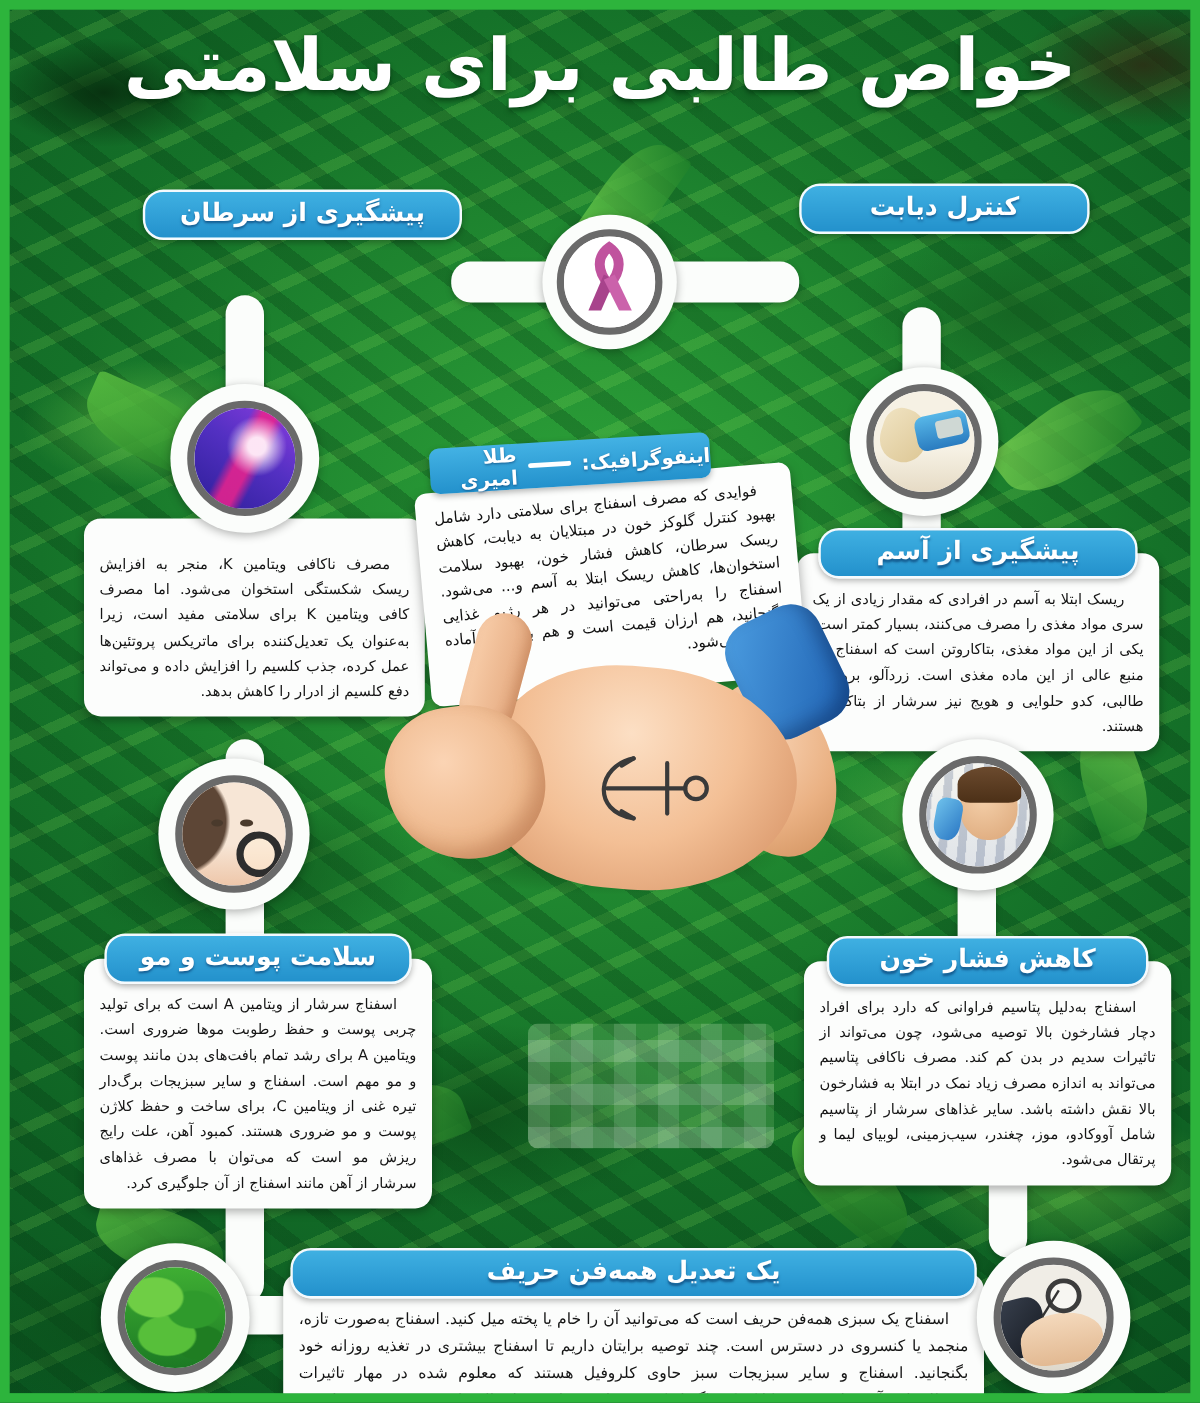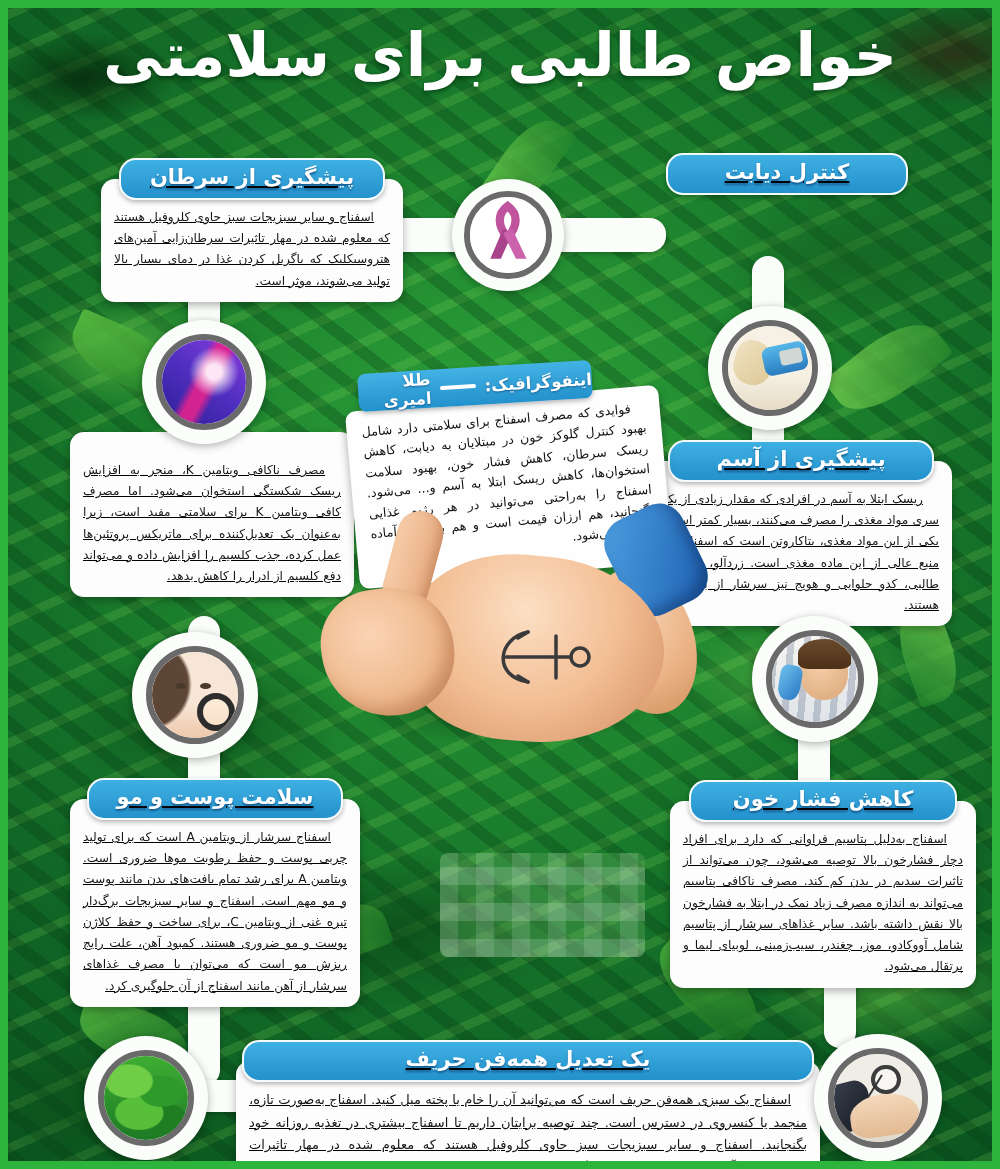--- a/index.html
+++ b/index.html
@@ -26,21 +26,21 @@
   .txtfa{direction:rtl;}
   #title{position:absolute;top:12px;left:0;width:100%;text-align:center;color:#fff;
     font-size:60px;font-weight:bold;letter-spacing:-1px;
     text-shadow:0 3px 4px rgba(0,45,12,.55), 0 0 2px rgba(0,45,12,.4);z-index:6;}
   .stem{position:absolute;background:#fbfdfb;border-radius:16px;z-index:1;
     box-shadow:0 2px 5px rgba(0,0,0,.25);}
   .pixelated{position:absolute;z-index:1;opacity:.5;border-radius:8px;
     background-image:
       repeating-linear-gradient(0deg, rgba(230,245,225,.5) 0 18px, rgba(120,190,110,.35) 18px 36px),
       repeating-linear-gradient(90deg, rgba(235,250,230,.5) 0 18px, rgba(110,180,100,.3) 18px 36px);}
-  .card{position:absolute;z-index:2;text-decoration:underline;}
+  .card{position:absolute;z-index:2;}
   .pill{position:relative;z-index:2;margin:0 auto;width:var(--pw,80%);
     background:linear-gradient(180deg,#3fb0e2,#2391cc);color:#fff;text-align:center;
     font-weight:bold;font-size:21px;padding:5px 10px 9px;border-radius:17px;
     border:2px solid rgba(255,255,255,.95);box-shadow:0 2px 5px rgba(0,0,0,.3);
     text-shadow:0 2px 2px rgba(0,40,90,.55);}
   .box{position:relative;z-index:1;background:#fcfdfc;border-radius:14px;margin-top:-21px;
     padding:28px 13px 10px;box-shadow:0 3px 8px rgba(0,0,0,.3);}
   .box p{margin:0;font-size:12.2px;line-height:1.74;text-align:justify;color:#151515;
     text-indent:16px;}
   .node{position:absolute;background:#fbfdfb;border-radius:50%;z-index:3;
@@ -143,36 +143,33 @@
   <div class="stem" style="left:180px;top:608px;width:32px;height:192px;"></div>
   <div class="stem" style="left:180px;top:932px;width:32px;height:146px;"></div>
   <div class="stem" style="left:744px;top:248px;width:32px;height:210px;"></div>
   <div class="stem" style="left:790px;top:592px;width:32px;height:208px;"></div>
   <div class="stem" style="left:816px;top:928px;width:32px;height:112px;"></div>
   <div class="stem" style="left:138px;top:1072px;width:104px;height:32px;"></div>
   <div class="stem" style="left:792px;top:1072px;width:84px;height:32px;"></div>
 
   <section class="card txtfa" style="left:93px;top:150px;width:302px;">
     <div class="pill"><span>پیشگیری از سرطان</span></div>
-    <div class="box">
-        <p>اسفناج و سایر سبزیجات سبز حاوی کلروفیل هستند که معلوم شده در مهار تاثیرات سرطان‌زایی آمین‌های هتروسیکلیک که باگریل کردن غذا در دمای بسیار بالا تولید می‌شوند، موثر است.</p>
-      </div>
   </section>
 
   <section class="card txtfa" style="left:643px;top:145px;width:272px;">
     <div class="pill"><span>کنترل دیابت</span></div>
   </section>
 
   <section class="card txtfa" style="left:62px;top:445px;width:284px;">
     <div class="box">
         <p>مصرف ناکافی ویتامین K، منجر به افزایش ریسک شکستگی استخوان می‌شود. اما مصرف کافی ویتامین K برای سلامتی مفید است، زیرا به‌عنوان یک تعدیل‌کننده برای ماتریکس پروتئین‌ها عمل کرده، جذب کلسیم را افزایش داده و می‌تواند دفع کلسیم از ادرار را کاهش بدهد.</p>
       </div>
   </section>
 
-  <section class="card txtfa" style="left:642px;top:432px;width:302px;">
+  <section class="card txtfa" style="left:656px;top:432px;width:302px;">
     <div class="pill"><span>پیشگیری از آسم</span></div>
     <div class="box">
         <p>ریسک ابتلا به آسم در افرادی که مقدار زیادی از یک سری مواد مغذی را مصرف می‌کنند، بسیار کمتر است. یکی از این مواد مغذی، بتاکاروتن است که اسفناج یک منبع عالی از این ماده مغذی است. زردآلو، بروکلی، طالبی، کدو حلوایی و هویج نیز سرشار از بتاکاروتن هستند.</p>
       </div>
   </section>
 
   <section class="card txtfa" style="left:662px;top:772px;width:306px;">
     <div class="pill"><span>کاهش فشار خون</span></div>
     <div class="box">
         <p>اسفناج به‌دلیل پتاسیم فراوانی که دارد برای افراد دچار فشارخون بالا توصیه می‌شود، چون می‌تواند از تاثیرات سدیم در بدن کم کند. مصرف ناکافی پتاسیم می‌تواند به اندازه مصرف زیاد نمک در ابتلا به فشارخون بالا نقش داشته باشد. سایر غذاهای سرشار از پتاسیم شامل آووکادو، موز، چغندر، سیب‌زمینی، لوبیای لیما و پرتقال می‌شود.</p>

